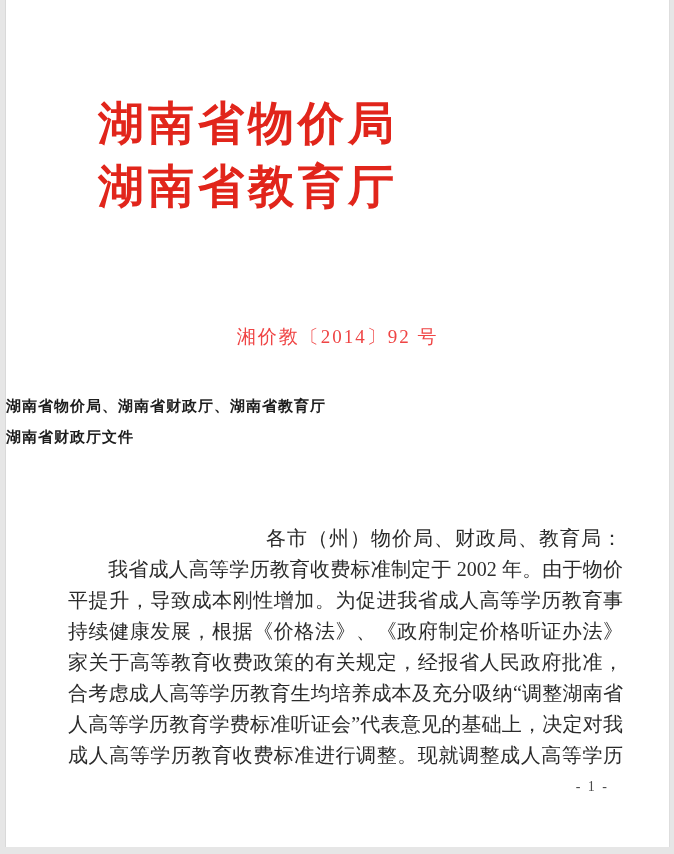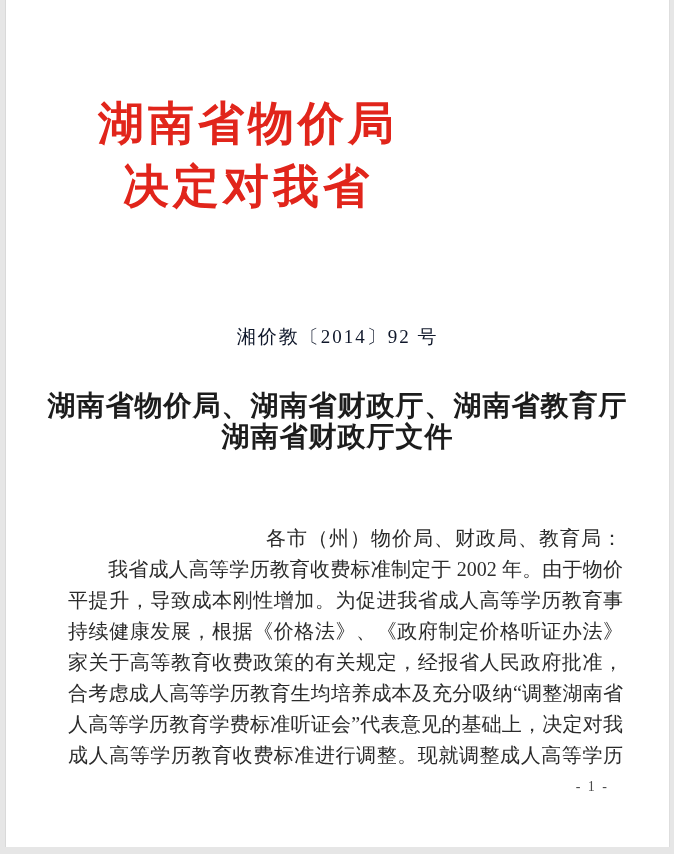--- a/index.html
+++ b/index.html
@@ -25,39 +25,38 @@
   .letterhead {
     position: absolute;
     left: 92px; top: 92px;
     color: #e1251b;
     font-weight: 700;
     font-size: 46px;
     line-height: 63px;
     white-space: nowrap;
     font-family: "Liberation Serif", "DejaVu Serif", serif;
   }
-  .lh-line.narrow { letter-spacing: 4px; text-align: center; }
+  .lh-line.narrow { letter-spacing: 4px; }
   .lh-line.wide   { letter-spacing: 9px; }
   
   .doc-number {
     position: absolute;
     top: 324px; left: 0; right: 0;
     text-align: center;
     font-size: 19px;
     letter-spacing: 2px;
-    color: #0f172a;
+    color: #ef4444;
     font-family: "Liberation Serif", "DejaVu Serif", serif;
   }
   
   .doc-title {
     position: absolute;
     top: 390px; left: 0; right: 0;
     margin: 0;
-    text-align: center;
-    font-size: 28px;
+    font-size: 15px;
     line-height: 31px;
     font-weight: 700;
     letter-spacing: 1px;
     color: #1c1c1c;
     font-family: "Liberation Sans", "DejaVu Sans", sans-serif;
   }
   
   .text-block {
     position: absolute;
     top: 523px; left: 62px; width: 555px;
@@ -89,21 +88,21 @@
   }
 </style>
 </head>
 <body>
 
 <div class="stage">
   <div class="page">
 
     <header class="letterhead">
       <div class="lh-line narrow">湖南省物价局</div>
-      <div class="lh-line narrow">决定对我省</div>
+      <div class="lh-line narrow">湖南省教育厅</div>
     </header>
 
     <div class="doc-number">湘价教〔2014〕92 号</div>
 
     <h1 class="doc-title">
       <div>湖南省物价局、湖南省财政厅、湖南省教育厅</div>
       <div>湖南省财政厅文件</div>
     </h1>
 
     <div class="text-block">

